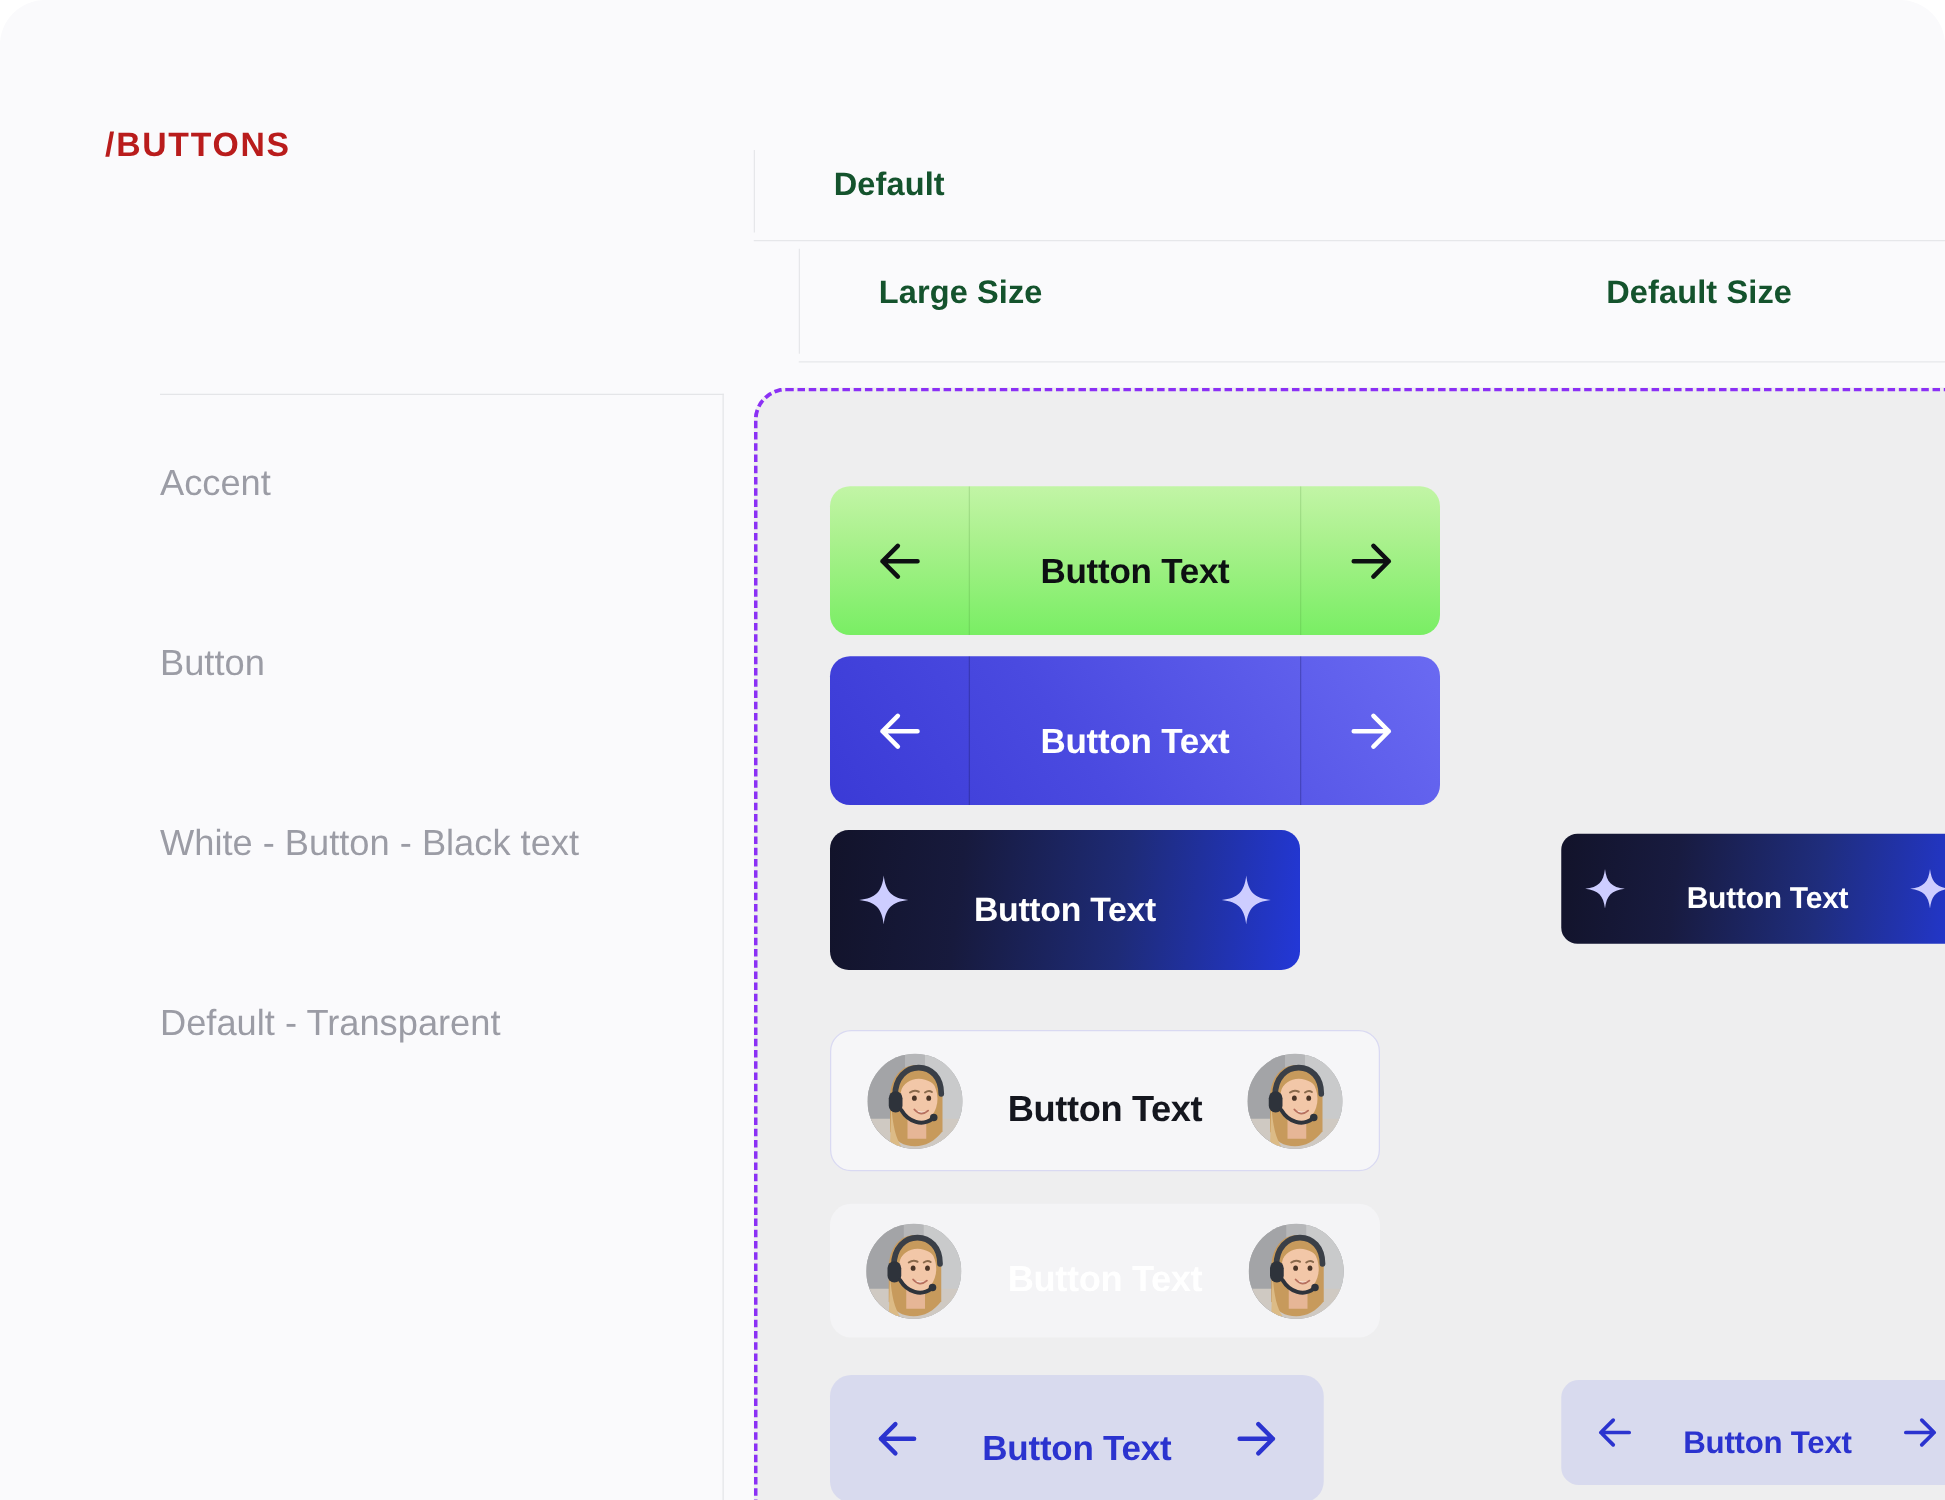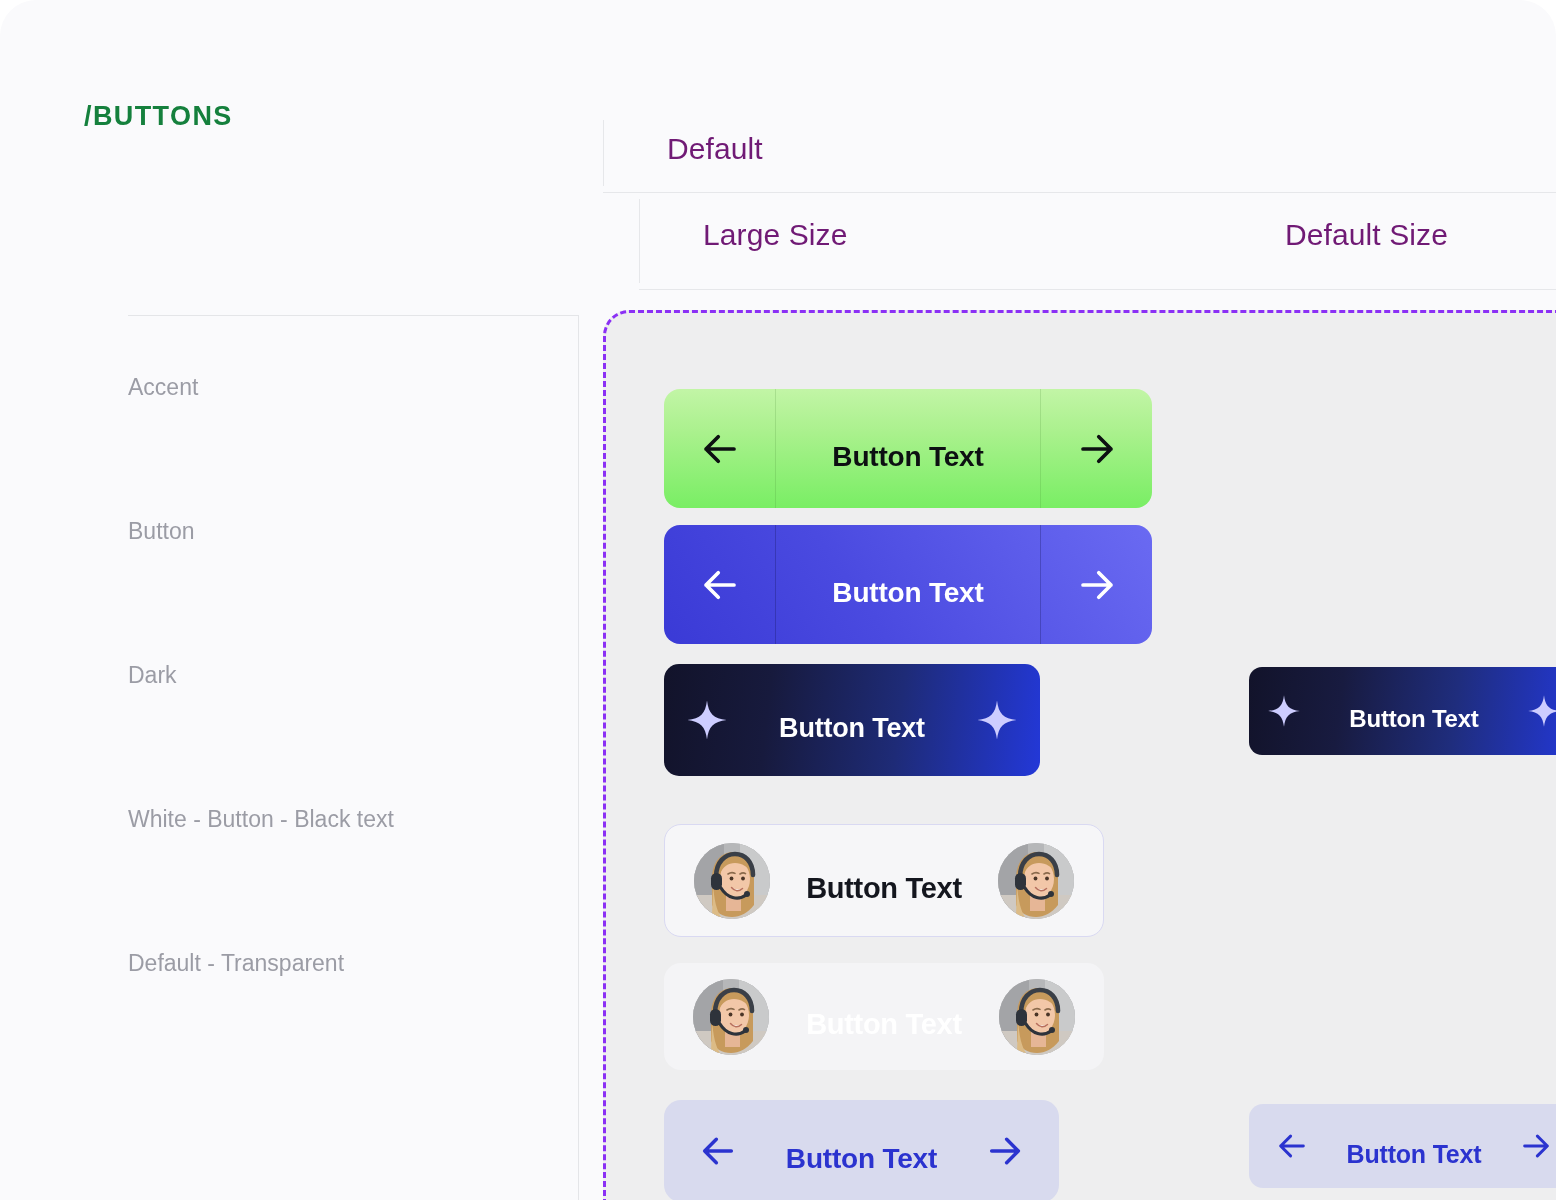--- a/index.html
+++ b/index.html
@@ -37,38 +37,38 @@
   .hdr-row::before {
     content: "";
     position: absolute;
     left: 0; top: 6px; bottom: 6px;
     width: 1px;
     background: #e6e7ea;
   }
 
   .hdr-label {
     position: absolute;
-    color: #701a75;
-    font-size: 30px;
-    font-weight: 400;
+    color: #14532d;
+    font-size: 26px;
+    font-weight: 700;
     letter-spacing: 0.1px;
     white-space: nowrap;
   }
   .row-default .hdr-label { left: 64px; top: 18px; }
   .row-sizes .lbl-large   { left: 64px;  top: 25px; }
   .row-sizes .lbl-default { left: 646px; top: 25px; }
 
   
   #breadcrumb {
     position: absolute;
     left: 84px;
     top: 101px;
     font-size: 27px;
     font-weight: 700;
-    color: #15803d;
+    color: #b91c1c;
     letter-spacing: 1.4px;
   }
 
   
   #sidebar-rule {
     position: absolute;
     left: 128px;
     top: 315px;
     width: 451px;
     height: 1px;
@@ -86,21 +86,21 @@
     position: absolute;
     left: 128px;
     top: 315px;
     width: 450px;
   }
   .side-item {
     height: 144px;
     display: flex;
     align-items: center;
     color: #9b9ca5;
-    font-size: 23px;
+    font-size: 29px;
     font-weight: 400;
     white-space: nowrap;
   }
 
   
   #canvas {
     position: absolute;
     left: 603px;
     top: 310px;
     right: -40px;
@@ -317,23 +317,20 @@
   <div id="sidebar-vrule"></div>
 
   <div id="sidebar">
     <div class="side-item">
       <span>Accent</span>
     </div>
     <div class="side-item">
       <span>Button</span>
     </div>
     <div class="side-item">
-      <span>Dark</span>
-    </div>
-    <div class="side-item">
       <span>White - Button - Black text</span>
     </div>
     <div class="side-item">
       <span>Default - Transparent</span>
     </div>
   </div>
 
   <div id="canvas"></div>
 
   <div class="btn" id="btn-accent">

